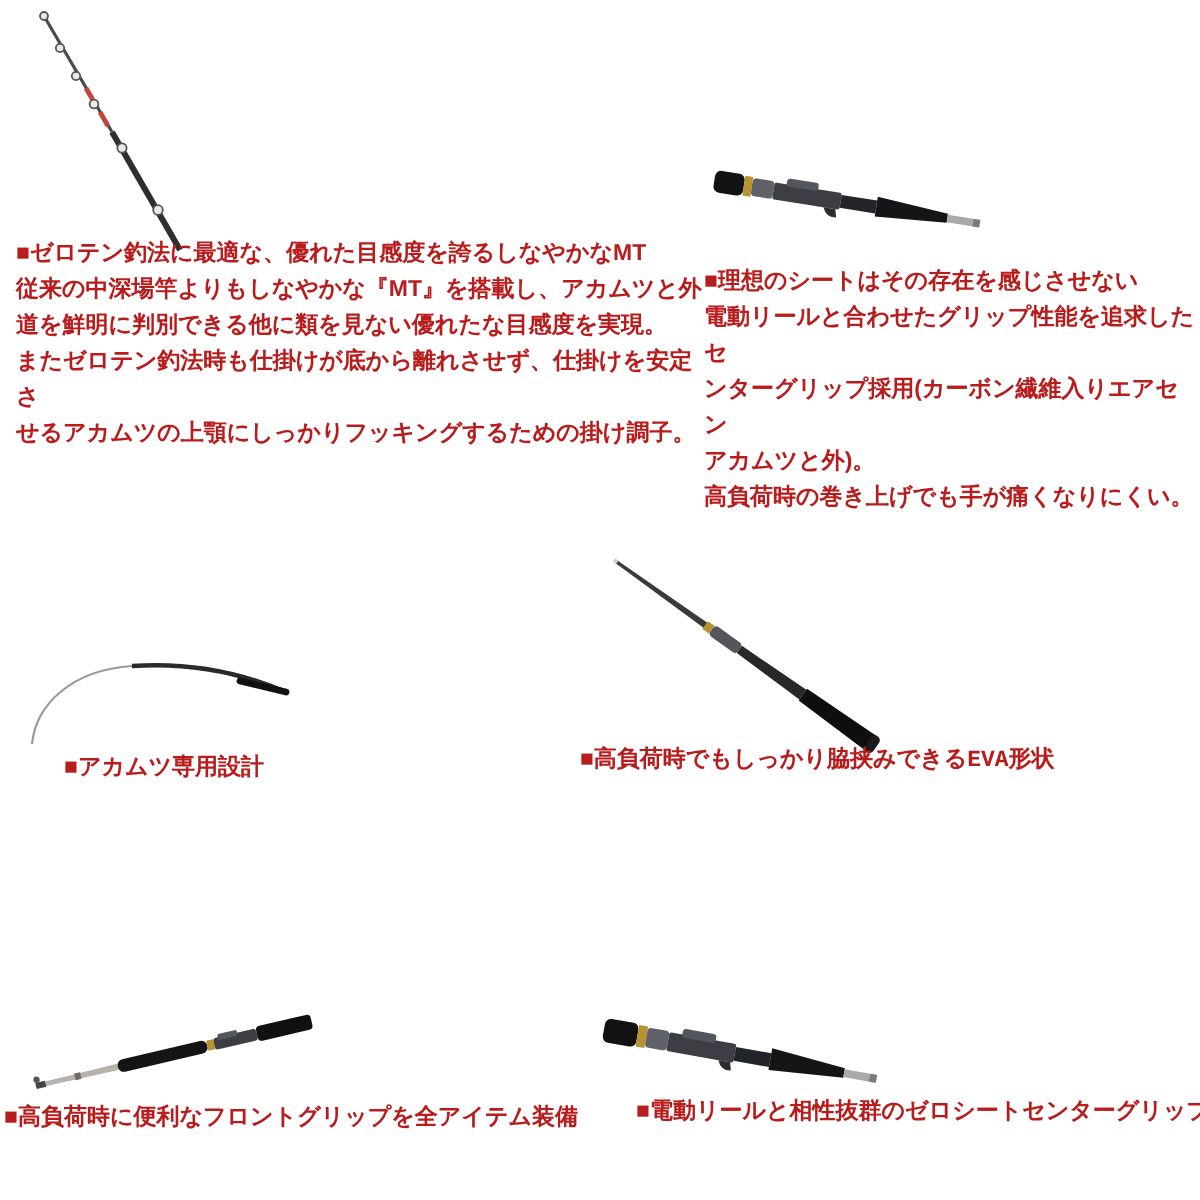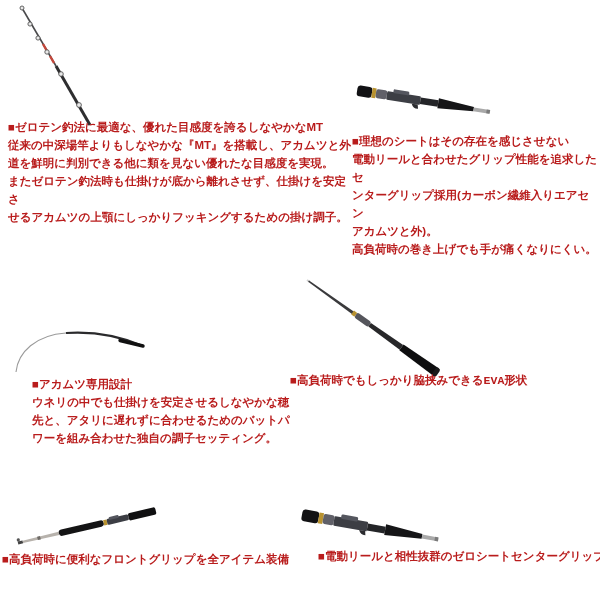--- a/index.html
+++ b/index.html
@@ -82,23 +82,20 @@
   </section>
 
   <section>
     <svg class="i3" width="160" height="58" viewBox="0 0 160 58">
       <path d="M16,50 C18,30 36,13 66,11" stroke="#9a9a9a" stroke-width="1.1" fill="none"></path>
       <path d="M66,11 C96,9 122,15 143,24" stroke="#2a2a2c" stroke-width="2.2" fill="none"></path>
       <path d="M120,18.5 L143,24" stroke="#111" stroke-width="3.4" stroke-linecap="round" fill="none"></path>
     </svg>
     <div class="txt t3">
       <div class="heading">■アカムツ専用設計</div>
-      <div class="body">ウネリの中でも仕掛けを安定させるしなやかな穂
-先と、アタリに遅れずに合わせるためのバットパ
-ワーを組み合わせた独自の調子セッティング。</div>
     </div>
   </section>
 
   <section>
     <svg class="i4" width="155" height="112" viewBox="0 0 155 112">
       <g transform="translate(9,8) rotate(35.5)">
         <rect x="0" y="-1" width="3" height="2" fill="#cfcfcf"></rect>
         <polygon points="2,-0.8 58,-1.6 58,1.6 2,0.8" fill="#3a3a3c"></polygon>
         <rect x="56" y="-2.4" width="4" height="4.8" fill="#b8922f"></rect>
         <rect x="60" y="-3" width="17" height="6" rx="2" fill="#55565c"></rect>

